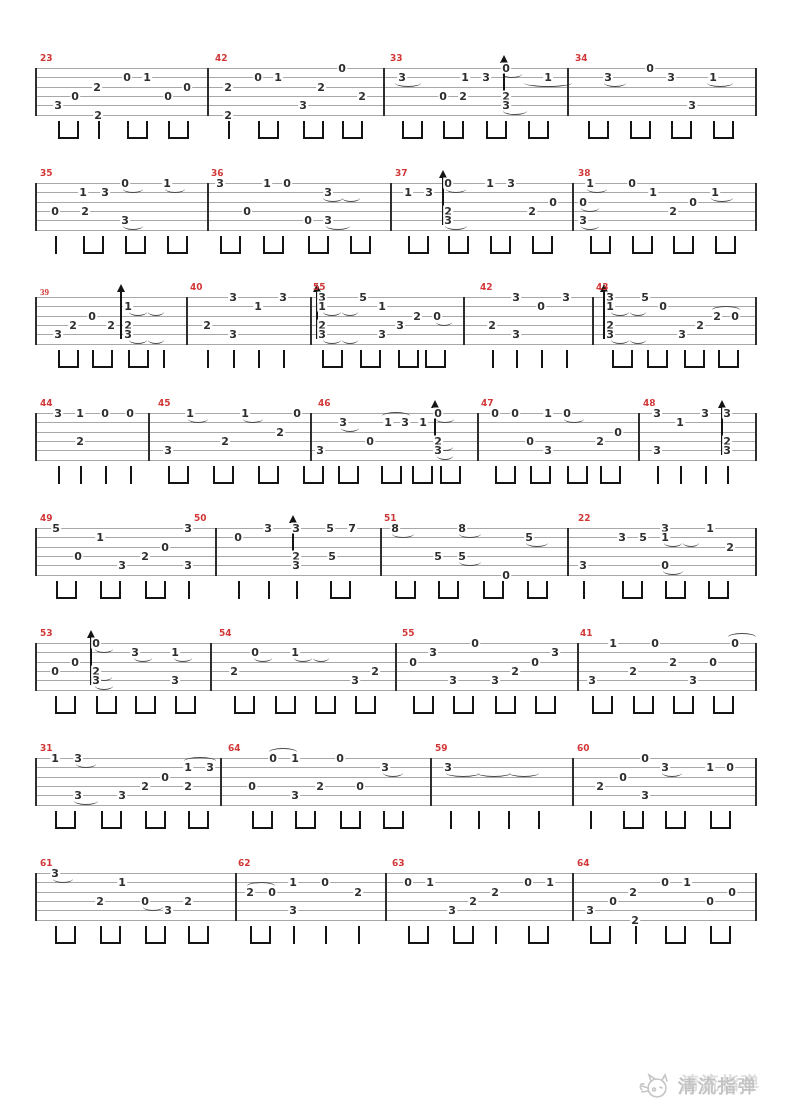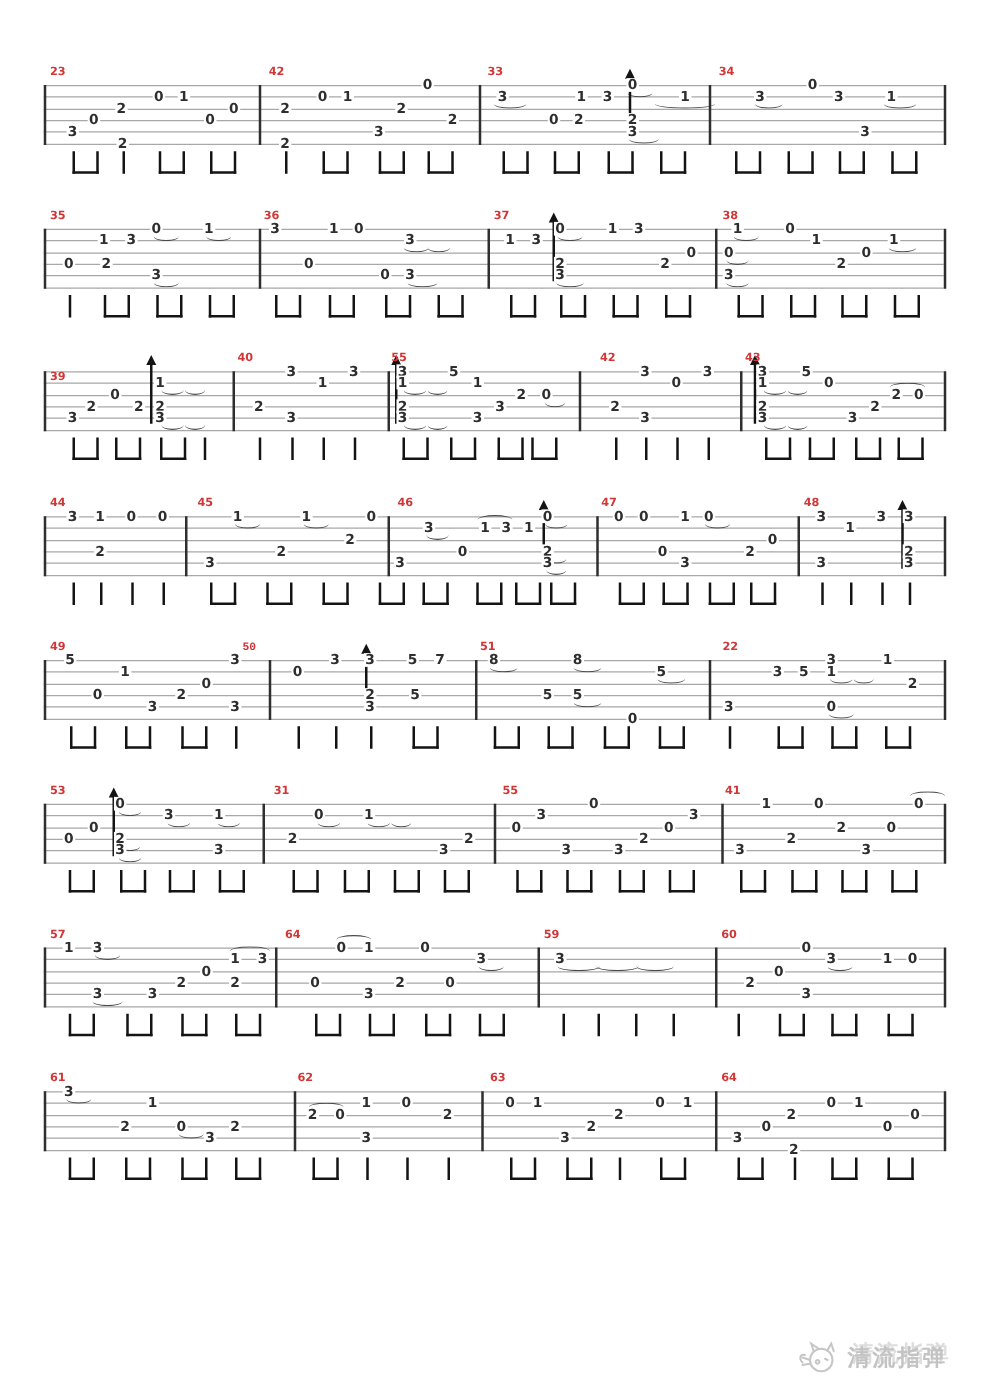--- a/index.html
+++ b/index.html
@@ -242,21 +242,21 @@
         <div class="nt" style="left: 610px; top: 297px; color: rgb(46, 46, 46);">3</div>
         <div class="nt" style="left: 610px; top: 306.3px; color: rgb(46, 46, 46);">1</div>
         <div class="nt" style="left: 610px; top: 324.9px; color: rgb(46, 46, 46);">2</div>
         <div class="nt" style="left: 610px; top: 334.2px; color: rgb(46, 46, 46);">3</div>
         <div class="nt" style="left: 645px; top: 297px; color: rgb(46, 46, 46);">5</div>
         <div class="nt" style="left: 663px; top: 306.3px; color: rgb(46, 46, 46);">0</div>
         <div class="nt" style="left: 682px; top: 334.2px; color: rgb(46, 46, 46);">3</div>
         <div class="nt" style="left: 700px; top: 324.9px; color: rgb(46, 46, 46);">2</div>
         <div class="nt" style="left: 717px; top: 315.6px; color: rgb(46, 46, 46);">2</div>
         <div class="nt" style="left: 735px; top: 315.6px; color: rgb(46, 46, 46);">0</div>
-        <div class="mn" style="left: 40px; top: 298px; color: rgb(210, 55, 55);">39</div>
+        <div class="mn" style="left: 40px; top: 288px; color: rgb(210, 55, 55); font-family: Liberation Serif, serif;">39</div>
         <div class="mn" style="left: 190px; top: 283px; color: rgb(210, 55, 55);">40</div>
         <div class="mn" style="left: 313px; top: 283px; color: rgb(210, 55, 55);">55</div>
         <div class="mn" style="left: 480px; top: 283px; color: rgb(210, 55, 55);">42</div>
         <div class="mn" style="left: 596px; top: 283px; color: rgb(210, 55, 55);">43</div>
         <div class="rp" style="left: 58px; top: 350px; border-color: rgb(20, 20, 20);"></div>
         <div class="rp" style="left: 92px; top: 350px; border-color: rgb(20, 20, 20);"></div>
         <div class="rp" style="left: 128px; top: 350px; border-color: rgb(20, 20, 20);"></div>
         <div class="rs" style="left: 163px; top: 350px; background: rgb(20, 20, 20);"></div>
         <div class="rs" style="left: 207px; top: 350px; background: rgb(20, 20, 20);"></div>
         <div class="rs" style="left: 233px; top: 350px; background: rgb(20, 20, 20);"></div>
@@ -406,21 +406,21 @@
         <div class="nt" style="left: 529px; top: 537.3px; color: rgb(46, 46, 46);">5</div>
         <div class="nt" style="left: 583px; top: 565.2px; color: rgb(46, 46, 46);">3</div>
         <div class="nt" style="left: 622px; top: 537.3px; color: rgb(46, 46, 46);">3</div>
         <div class="nt" style="left: 643px; top: 537.3px; color: rgb(46, 46, 46);">5</div>
         <div class="nt" style="left: 665px; top: 528px; color: rgb(46, 46, 46);">3</div>
         <div class="nt" style="left: 665px; top: 537.3px; color: rgb(46, 46, 46);">1</div>
         <div class="nt" style="left: 665px; top: 565.2px; color: rgb(46, 46, 46);">0</div>
         <div class="nt" style="left: 710px; top: 528px; color: rgb(46, 46, 46);">1</div>
         <div class="nt" style="left: 730px; top: 546.6px; color: rgb(46, 46, 46);">2</div>
         <div class="mn" style="left: 40px; top: 514px; color: rgb(210, 55, 55);">49</div>
-        <div class="mn" style="left: 194px; top: 514px; color: rgb(210, 55, 55); font-family: Liberation Mono, monospace;">50</div>
+        <div class="mn" style="left: 194px; top: 514px; color: rgb(210, 55, 55);">50</div>
         <div class="mn" style="left: 384px; top: 514px; color: rgb(210, 55, 55); text-align: center;">51</div>
         <div class="mn" style="left: 578px; top: 514px; color: rgb(210, 55, 55);">22</div>
         <div class="rp" style="left: 56px; top: 581px; border-color: rgb(20, 20, 20);"></div>
         <div class="rp" style="left: 100px; top: 581px; border-color: rgb(20, 20, 20);"></div>
         <div class="rp" style="left: 145px; top: 581px; border-color: rgb(20, 20, 20);"></div>
         <div class="rs" style="left: 188px; top: 581px; background: rgb(20, 20, 20);"></div>
         <div class="rs" style="left: 238px; top: 581px; background: rgb(20, 20, 20);"></div>
         <div class="rs" style="left: 268px; top: 581px; background: rgb(20, 20, 20);"></div>
         <div class="rs" style="left: 296px; top: 581px; background: rgb(20, 20, 20);"></div>
         <div class="rp" style="left: 330px; top: 581px; border-color: rgb(20, 20, 20);"></div>
@@ -479,21 +479,21 @@
         <div class="nt" style="left: 555px; top: 652.3px; color: rgb(46, 46, 46);">3</div>
         <div class="nt" style="left: 592px; top: 680.2px; color: rgb(46, 46, 46);">3</div>
         <div class="nt" style="left: 613px; top: 643px; color: rgb(46, 46, 46);">1</div>
         <div class="nt" style="left: 633px; top: 670.9px; color: rgb(46, 46, 46);">2</div>
         <div class="nt" style="left: 655px; top: 643px; color: rgb(46, 46, 46);">0</div>
         <div class="nt" style="left: 673px; top: 661.6px; color: rgb(46, 46, 46);">2</div>
         <div class="nt" style="left: 693px; top: 680.2px; color: rgb(46, 46, 46);">3</div>
         <div class="nt" style="left: 713px; top: 661.6px; color: rgb(46, 46, 46);">0</div>
         <div class="nt" style="left: 735px; top: 643px; color: rgb(46, 46, 46);">0</div>
         <div class="mn" style="left: 40px; top: 629px; color: rgb(210, 55, 55);">53</div>
-        <div class="mn" style="left: 219px; top: 629px; color: rgb(210, 55, 55);">31</div>
+        <div class="mn" style="left: 219px; top: 629px; color: rgb(210, 55, 55);">54</div>
         <div class="mn" style="left: 402px; top: 629px; color: rgb(210, 55, 55);">55</div>
         <div class="mn" style="left: 580px; top: 629px; color: rgb(210, 55, 55);">41</div>
         <div class="rp" style="left: 55px; top: 696px; border-color: rgb(20, 20, 20);"></div>
         <div class="rp" style="left: 96px; top: 696px; border-color: rgb(20, 20, 20);"></div>
         <div class="rp" style="left: 135px; top: 696px; border-color: rgb(20, 20, 20);"></div>
         <div class="rp" style="left: 175px; top: 696px; border-color: rgb(20, 20, 20);"></div>
         <div class="rp" style="left: 234px; top: 696px; border-color: rgb(20, 20, 20);"></div>
         <div class="rp" style="left: 275px; top: 696px; border-color: rgb(20, 20, 20);"></div>
         <div class="rp" style="left: 315px; top: 696px; border-color: rgb(20, 20, 20);"></div>
         <div class="rp" style="left: 355px; top: 696px; border-color: rgb(20, 20, 20);"></div>
@@ -545,21 +545,21 @@
         <div class="nt" style="left: 360px; top: 785.9px; color: rgb(46, 46, 46);">0</div>
         <div class="nt" style="left: 385px; top: 767.3px; color: rgb(46, 46, 46);">3</div>
         <div class="nt" style="left: 448px; top: 767.3px; color: rgb(46, 46, 46);">3</div>
         <div class="nt" style="left: 600px; top: 785.9px; color: rgb(46, 46, 46);">2</div>
         <div class="nt" style="left: 623px; top: 776.6px; color: rgb(46, 46, 46);">0</div>
         <div class="nt" style="left: 645px; top: 758px; color: rgb(46, 46, 46);">0</div>
         <div class="nt" style="left: 645px; top: 795.2px; color: rgb(46, 46, 46);">3</div>
         <div class="nt" style="left: 665px; top: 767.3px; color: rgb(46, 46, 46);">3</div>
         <div class="nt" style="left: 710px; top: 767.3px; color: rgb(46, 46, 46);">1</div>
         <div class="nt" style="left: 730px; top: 767.3px; color: rgb(46, 46, 46);">0</div>
-        <div class="mn" style="left: 40px; top: 744px; color: rgb(210, 55, 55);">57</div>
+        <div class="mn" style="left: 40px; top: 744px; color: rgb(210, 55, 55);">31</div>
         <div class="mn" style="left: 228px; top: 744px; color: rgb(210, 55, 55);">64</div>
         <div class="mn" style="left: 435px; top: 744px; color: rgb(210, 55, 55);">59</div>
         <div class="mn" style="left: 577px; top: 744px; color: rgb(210, 55, 55);">60</div>
         <div class="rp" style="left: 55px; top: 811px; border-color: rgb(20, 20, 20);"></div>
         <div class="rp" style="left: 101px; top: 811px; border-color: rgb(20, 20, 20);"></div>
         <div class="rp" style="left: 145px; top: 811px; border-color: rgb(20, 20, 20);"></div>
         <div class="rp" style="left: 188px; top: 811px; border-color: rgb(20, 20, 20);"></div>
         <div class="rp" style="left: 252px; top: 811px; border-color: rgb(20, 20, 20);"></div>
         <div class="rp" style="left: 295px; top: 811px; border-color: rgb(20, 20, 20);"></div>
         <div class="rp" style="left: 340px; top: 811px; border-color: rgb(20, 20, 20);"></div>

